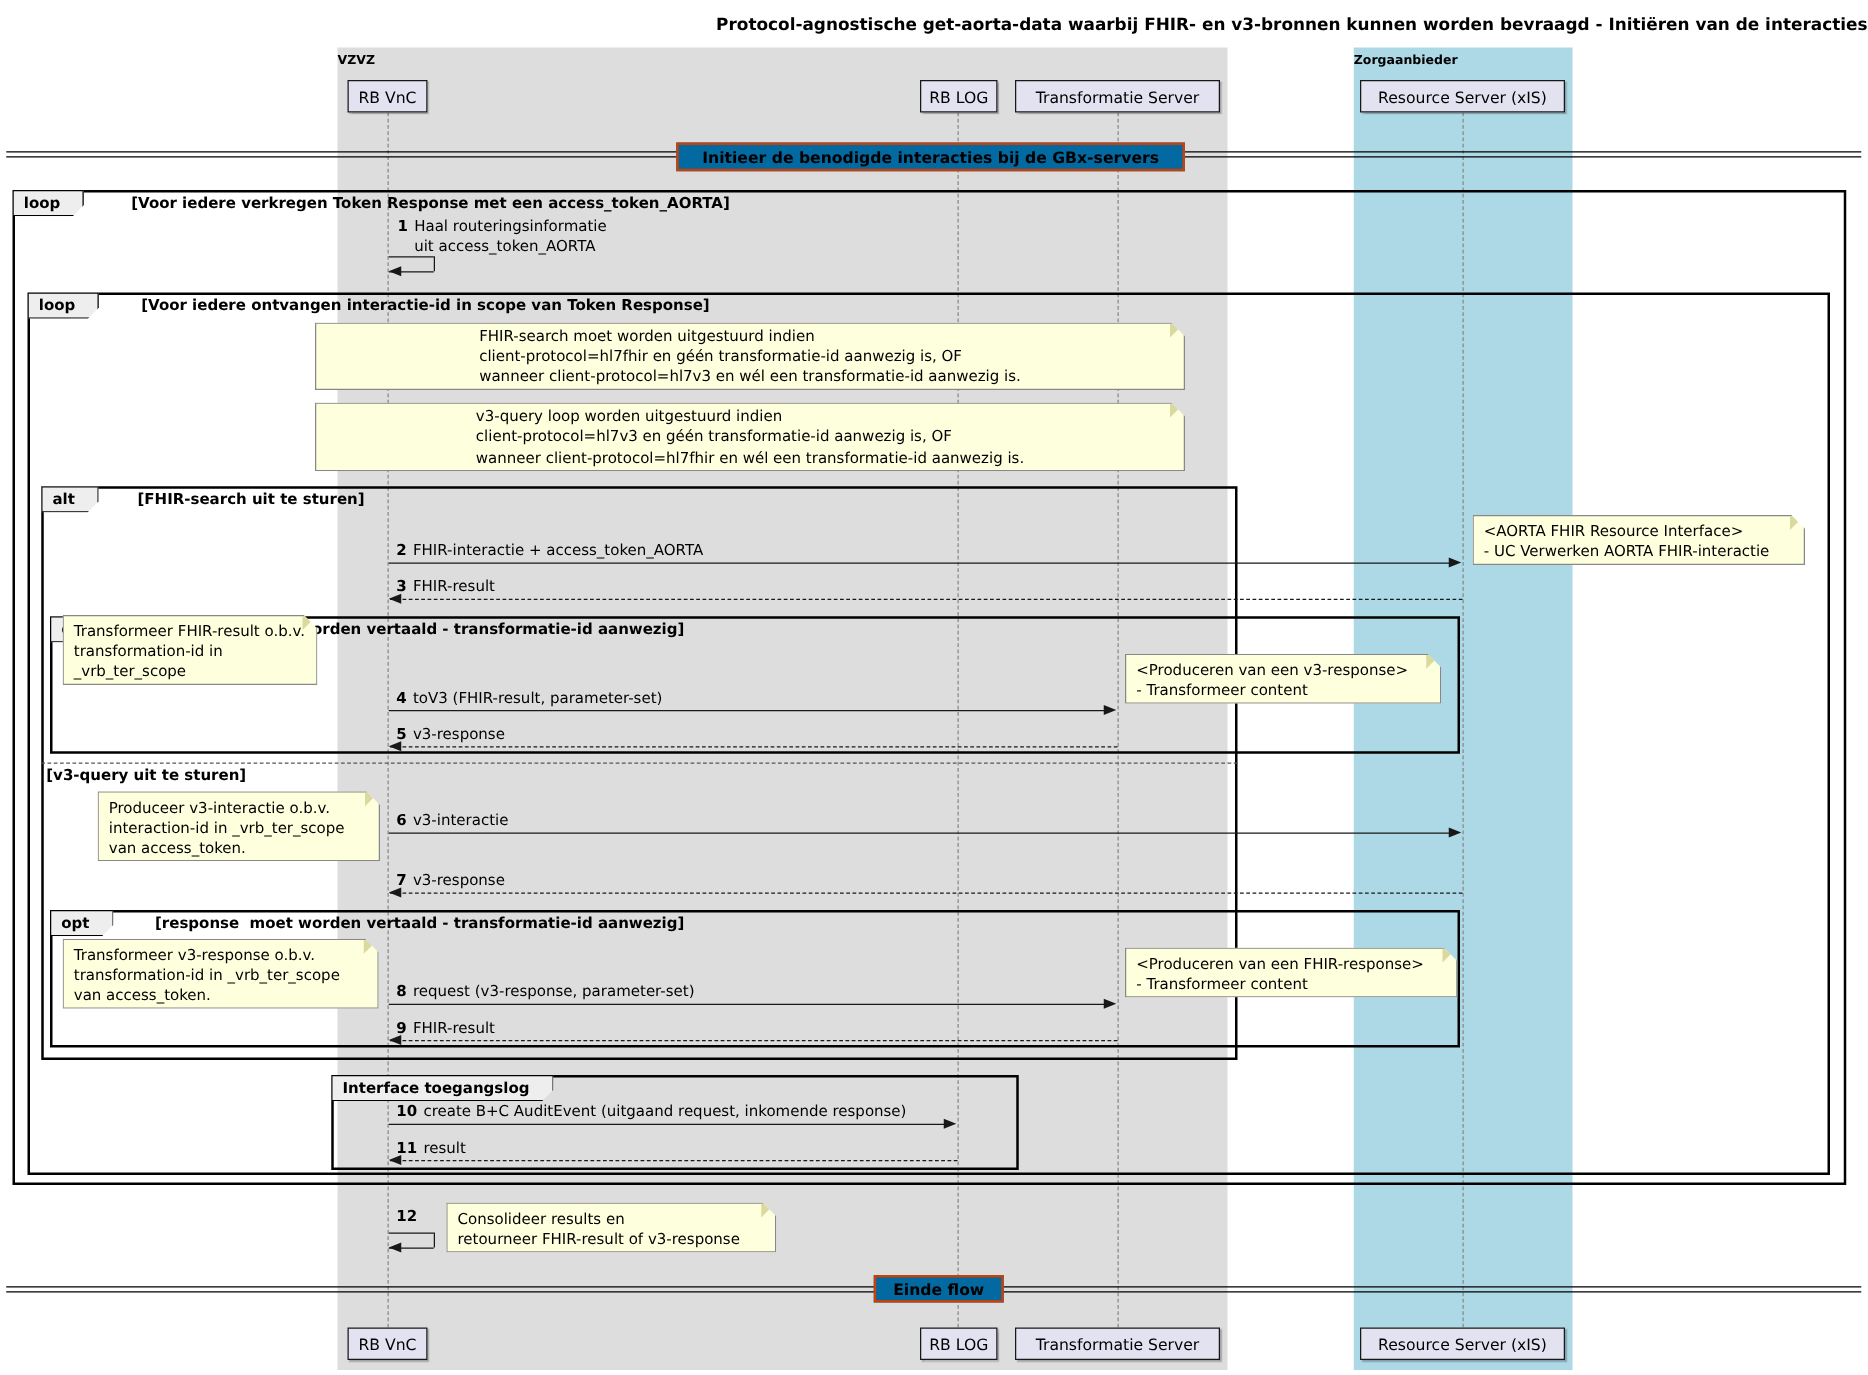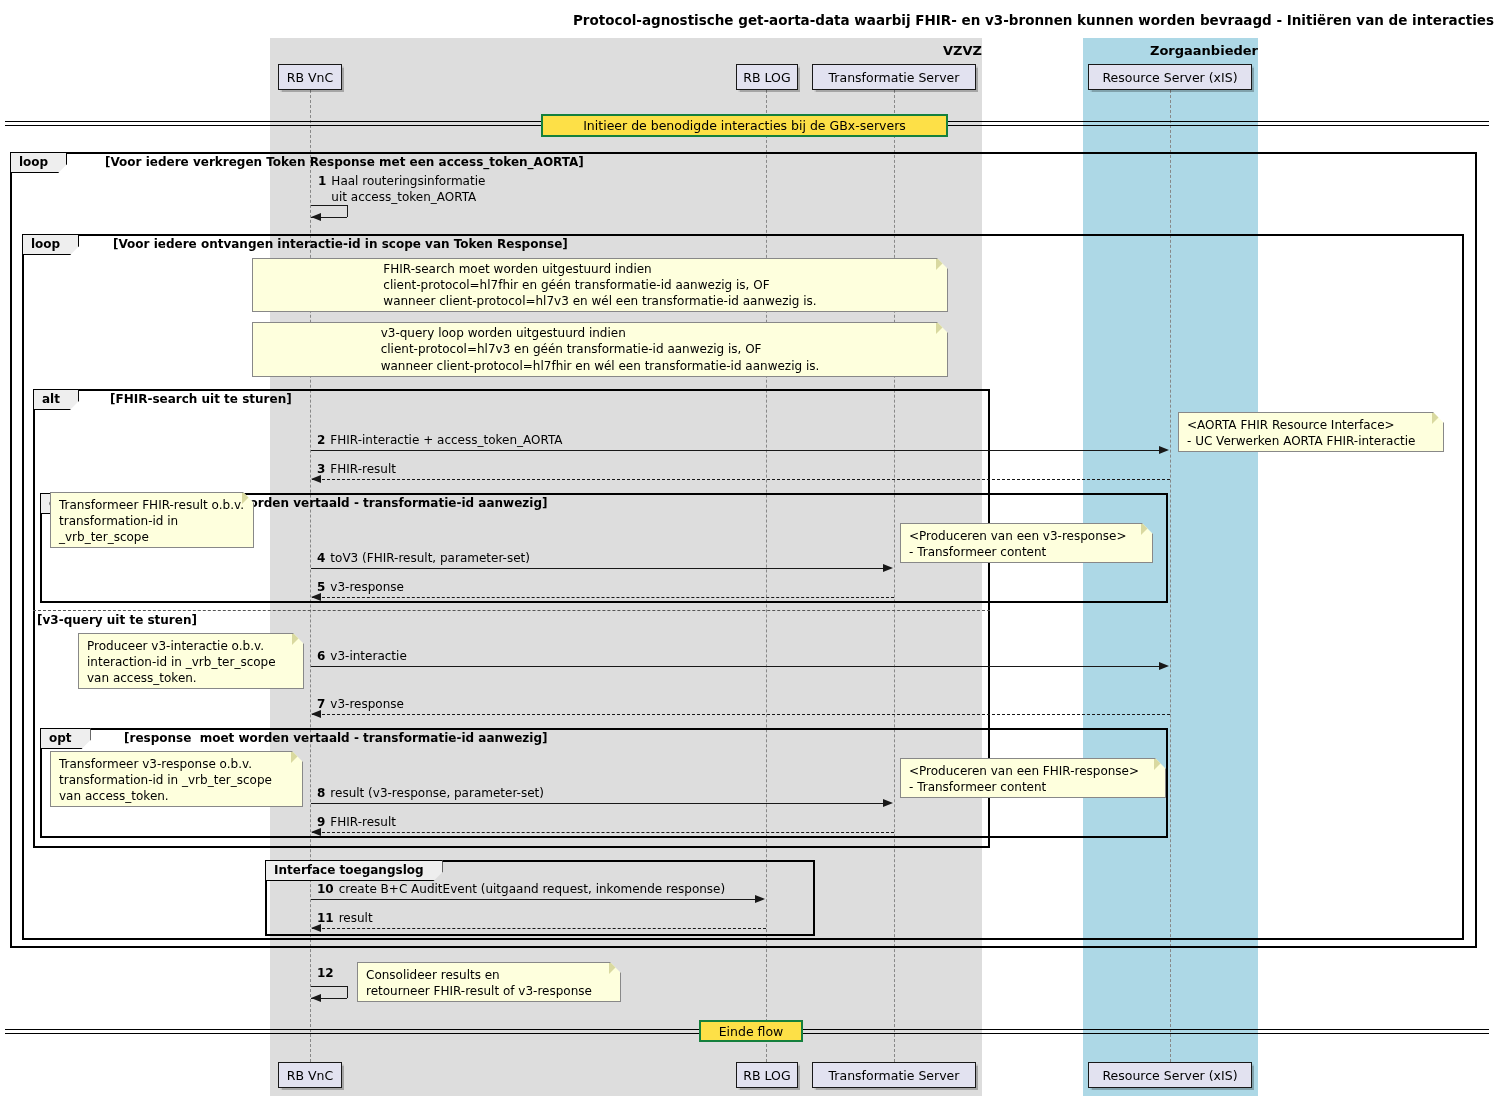--- a/index.html
+++ b/index.html
@@ -1,27 +1,27 @@
 <!DOCTYPE html>
 <html><head>
 <meta charset="utf-8">
 <style>
 *{margin:0;padding:0;box-sizing:border-box}
 html,body{background:#ffffff}
 body{font-family:"DejaVu Sans","Liberation Sans",sans-serif;color:#000}
 #canvas{position:relative;width:1494px;height:1100px;background:#fff;overflow:hidden;font-size:12px}
 #title{position:absolute;top:12px;left:0;right:0;text-align:right;font-weight:bold;font-size:13.5px;z-index:5}
 .groupbox{position:absolute;z-index:0}
-.groupbox .box-label{position:absolute;top:5px;left:0;right:0;text-align:right;font-weight:bold;font-size:13px}
+.groupbox .box-label{position:absolute;top:5px;left:0;right:0;text-align:left;font-weight:bold;font-size:10px}
 #vzvz-box{left:270px;top:38px;width:712px;height:1058px;background:#DDDDDD}
 #zorg-box{left:1083px;top:38px;width:175px;height:1058px;background:#ADD8E6}
 .lifeline{position:absolute;width:0;top:90px;height:972px;border-left:1px dashed #888;z-index:1}
 .participant{position:absolute;height:26px;background:#E2E2F0;border:1px solid #181818;display:flex;align-items:center;justify-content:center;font-size:12.5px;z-index:4;box-shadow:1.5px 1.5px 1px rgba(0,0,0,.25)}
 .rule{position:absolute;left:5px;right:5px;height:5px;border-top:1px solid #000;border-bottom:1px solid #000;z-index:1}
-.divider-box{position:absolute;background:#fde047;border:2px solid #15803d;display:flex;align-items:center;justify-content:center;font-weight:normal;font-size:12.5px;z-index:4}
+.divider-box{position:absolute;background:#0369a1;border:2px solid #c2410c;display:flex;align-items:center;justify-content:center;font-weight:bold;font-size:12.5px;z-index:4}
 .frame{position:absolute;border:2px solid #000;z-index:2;background:transparent}
 .frame-label{position:absolute;height:21px;background:#EEEEEE;border:1px solid #000;display:flex;align-items:center;font-weight:bold;font-size:12px;padding:0 18px 2px 8px;z-index:3;clip-path:polygon(0 0,100% 0,100% calc(100% - 9px),calc(100% - 9px) 100%,0 100%)}
 .frame-cond{position:absolute;font-weight:bold;font-size:12px;white-space:pre;z-index:3}
 .alt-sep{position:absolute;border-top:1px dashed #555;height:0;z-index:2}
 .note{position:absolute;background:#FEFFDD;border:1px solid #888;padding:4px 8px;font-size:12px;line-height:1.35;white-space:pre-line;z-index:3;clip-path:polygon(0 0,calc(100% - 11px) 0,100% 11px,100% 100%,0 100%)}
 .note.centered{display:flex;align-items:center;justify-content:center}
 .note::after{content:"";position:absolute;top:0;right:0;width:0;height:0;border-style:solid;border-width:0 0 11px 11px;border-color:transparent transparent transparent #d9d9a0}
 .msg-label{position:absolute;display:flex;gap:5px;align-items:flex-start;font-size:12px;line-height:1.3;z-index:3}
 .msg-num{font-weight:bold}
 .msg-text{white-space:pre}
@@ -154,21 +154,21 @@
   <div class="frame-cond" style="left:124px;top:731px">[response  moet worden vertaald - transformatie-id aanwezig]</div>
 
   <div class="note" style="left:50px;top:751px;width:253px;height:56px">Transformeer v3-response o.b.v.
 transformation-id in _vrb_ter_scope
 van access_token.</div>
   <div class="note" style="left:900px;top:758px;width:266px;height:40px">&lt;Produceren van een FHIR-response&gt;
 - Transformeer content</div>
 
   <div class="msg-label" style="left:317px;top:786px">
     <span class="msg-num">8</span>
-    <span class="msg-text">result (v3-response, parameter-set)</span>
+    <span class="msg-text">request (v3-response, parameter-set)</span>
   </div>
   <div class="line" style="left:311px;top:803px;width:573px"></div>
   <div class="arrow-r" style="left:883px;top:799px"></div>
 
   <div class="msg-label" style="left:317px;top:815px">
     <span class="msg-num">9</span>
     <span class="msg-text">FHIR-result</span>
   </div>
   <div class="line dashed" style="left:312px;top:832px;width:582px"></div>
   <div class="arrow-l" style="left:311px;top:828px"></div>

